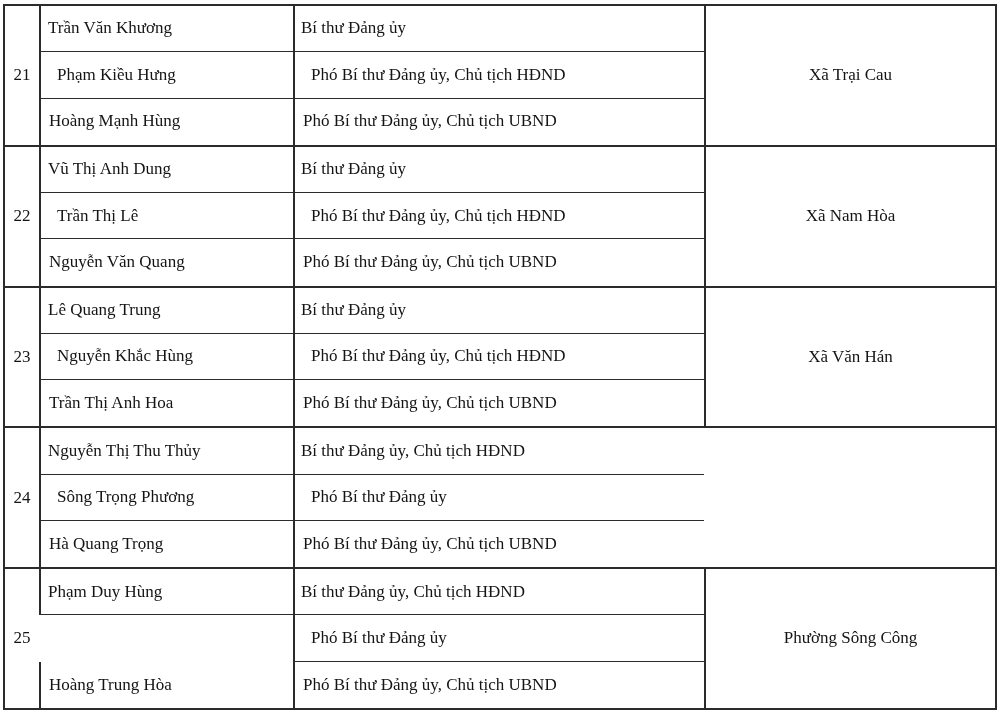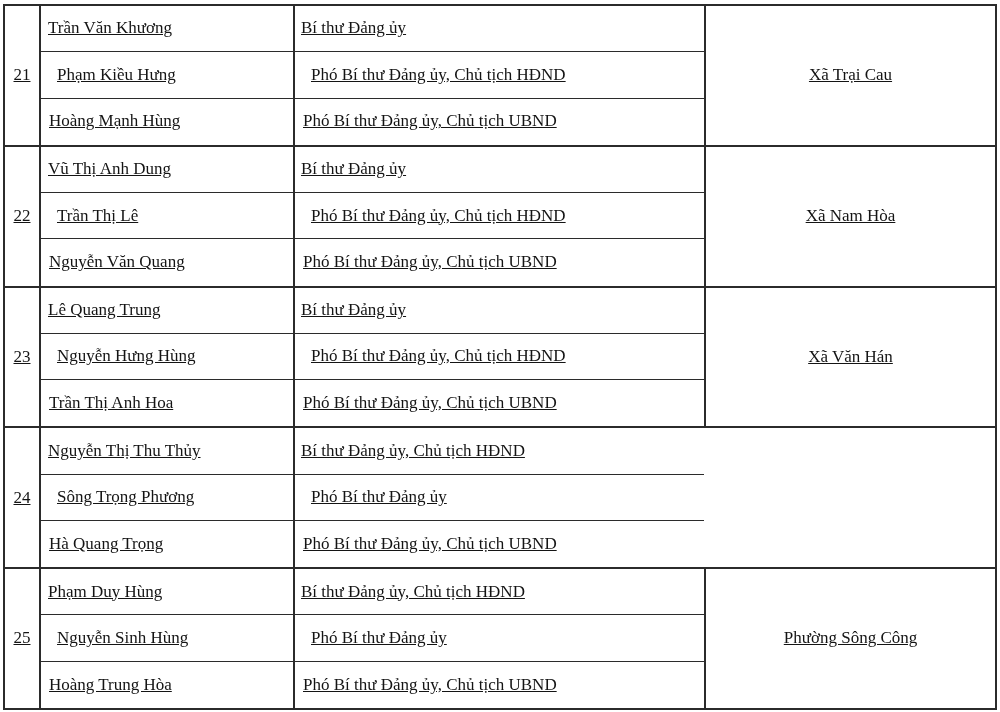--- a/index.html
+++ b/index.html
@@ -34,21 +34,20 @@
     min-height: 0;
   }
   .group:last-child { border-bottom: none; }
   .cell {
     display: flex;
     align-items: center;
     font-size: 17px;
     line-height: 1.2;
     overflow: hidden;
     white-space: nowrap;
-    text-decoration: underline;
   }
   .cell.no {
     grid-area: 1 / 1 / 4 / 2;
     justify-content: center;
   }
   .cell.loc {
     grid-area: 1 / 4 / 4 / 5;
     justify-content: center;
     border-left: 2px solid var(--border);
   }
@@ -83,41 +82,40 @@
     <div class="cell pos r2">Phó Bí thư Đảng ủy, Chủ tịch HĐND</div>
     <div class="cell name r3">Nguyễn Văn Quang</div>
     <div class="cell pos r3">Phó Bí thư Đảng ủy, Chủ tịch UBND</div>
     <div class="cell loc">Xã Nam Hòa</div>
   </section>
 
   <section class="group">
     <div class="cell no">23</div>
     <div class="cell name r1">Lê Quang Trung</div>
     <div class="cell pos r1">Bí thư Đảng ủy</div>
-    <div class="cell name r2">Nguyễn Hưng Hùng</div>
+    <div class="cell name r2">Nguyễn Khắc Hùng</div>
     <div class="cell pos r2">Phó Bí thư Đảng ủy, Chủ tịch HĐND</div>
     <div class="cell name r3">Trần Thị Anh Hoa</div>
     <div class="cell pos r3">Phó Bí thư Đảng ủy, Chủ tịch UBND</div>
     <div class="cell loc">Xã Văn Hán</div>
   </section>
 
   <section class="group">
     <div class="cell no">24</div>
     <div class="cell name r1">Nguyễn Thị Thu Thủy</div>
     <div class="cell pos r1">Bí thư Đảng ủy, Chủ tịch HĐND</div>
     <div class="cell name r2">Sông Trọng Phương</div>
     <div class="cell pos r2">Phó Bí thư Đảng ủy</div>
     <div class="cell name r3">Hà Quang Trọng</div>
     <div class="cell pos r3">Phó Bí thư Đảng ủy, Chủ tịch UBND</div>
   </section>
 
   <section class="group">
     <div class="cell no">25</div>
     <div class="cell name r1">Phạm Duy Hùng</div>
     <div class="cell pos r1">Bí thư Đảng ủy, Chủ tịch HĐND</div>
-    <div class="cell name r2">Nguyễn Sinh Hùng</div>
     <div class="cell pos r2">Phó Bí thư Đảng ủy</div>
     <div class="cell name r3">Hoàng Trung Hòa</div>
     <div class="cell pos r3">Phó Bí thư Đảng ủy, Chủ tịch UBND</div>
     <div class="cell loc">Phường Sông Công</div>
   </section>
 
 </div>
 
 </body></html>

